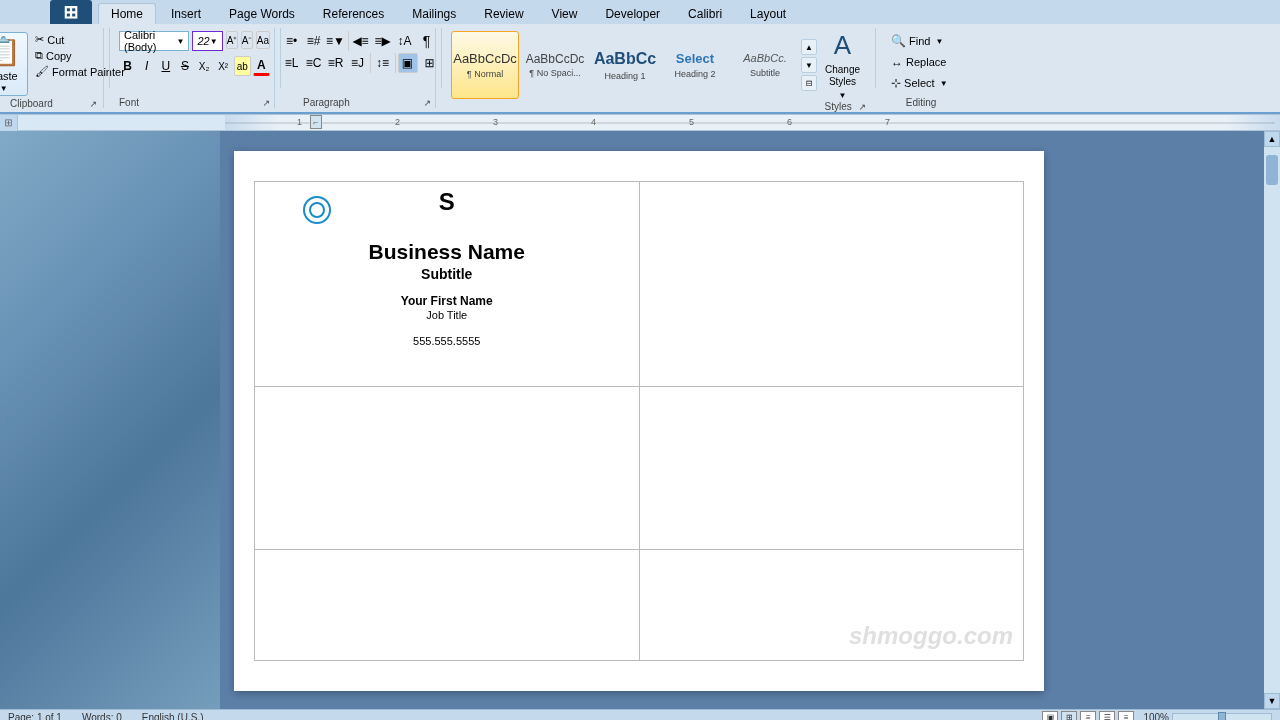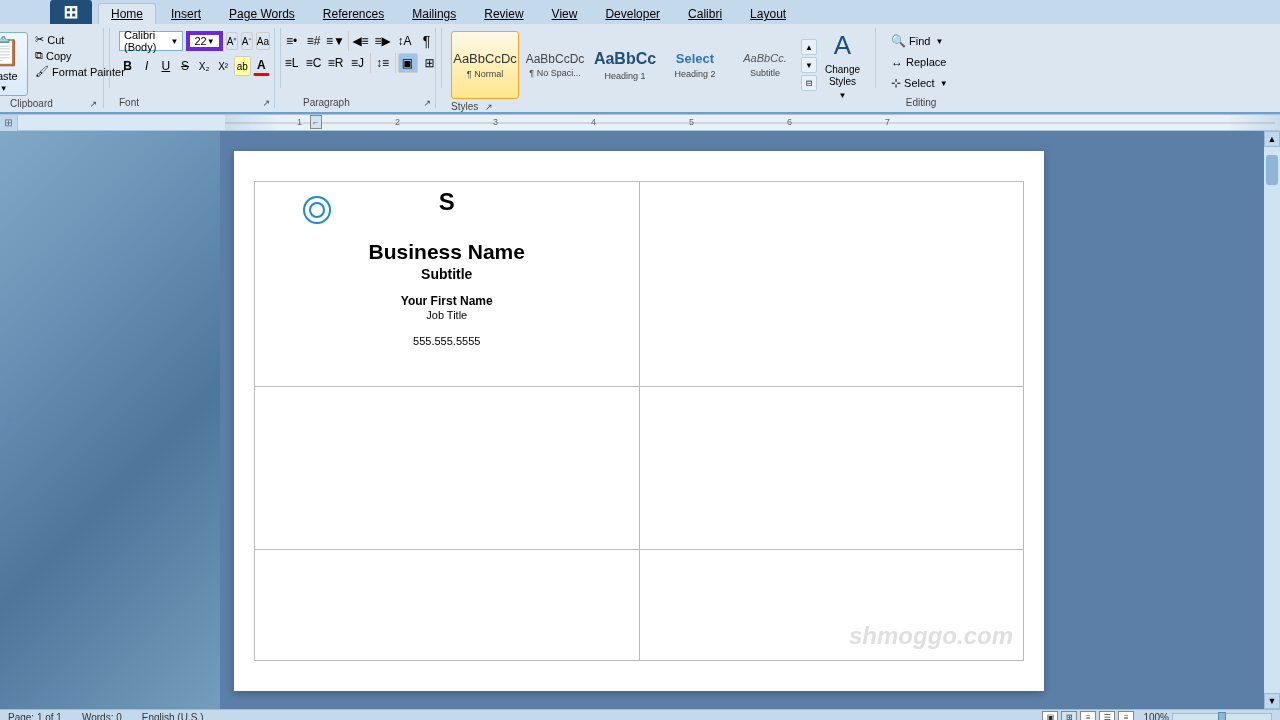--- a/index.html
+++ b/index.html
@@ -30,21 +30,20 @@
     }
 
     .tab {
       padding: 3px 12px;
       font-size: 12px;
       cursor: pointer;
       border-radius: 3px 3px 0 0;
       background: #c5d9ed;
       border: 1px solid transparent;
       border-bottom: none;
-      text-decoration: underline;
     }
 
     .tab.active {
       background: #dce6f1;
       border-color: #b0c4d8;
       border-bottom-color: #dce6f1;
       font-weight: normal;
     }
 
     
@@ -68,21 +67,21 @@
       justify-content: space-between;
     }
 
     .ribbon-group:last-child {
       border-right: none;
     }
 
     .ribbon-group-label {
       font-size: 10px;
       color: #444;
-      text-align: left;
+      text-align: right;
       margin-top: 2px;
     }
 
     .ribbon-group-content {
       display: flex;
       align-items: center;
       gap: 3px;
       flex: 1;
       padding-top: 4px;
     }
@@ -113,50 +112,50 @@
       padding: 1px 3px;
       cursor: pointer;
       font-size: 11px;
       white-space: nowrap;
       border-radius: 2px;
     }
 
     
     .font-selector {
       display: flex;
-      align-items: center;
       gap: 3px;
       margin-bottom: 3px;
       border-radius: 6px;
     }
 
     .font-dropdown {
       border: 1px solid #7bb3d4;
       background: white;
       padding: 1px 4px;
       font-size: 11px;
       width: 130px;
       height: 20px;
       display: flex;
       align-items: center;
       justify-content: space-between;
       cursor: pointer;
     }
 
     .size-dropdown {
-      border: 4px solid #6d28d9;
+      border: 1px solid #6d28d9;
       background: white;
       padding: 1px 4px;
       font-size: 11px;
       width: 38px;
       height: 20px;
       display: flex;
       align-items: center;
       justify-content: space-between;
       cursor: pointer;
+      font-style: italic;
     }
 
     .font-format-row {
       display: flex;
       align-items: center;
       gap: 2px;
       margin-bottom: 2px;
     }
 
     .fmt-btn {

